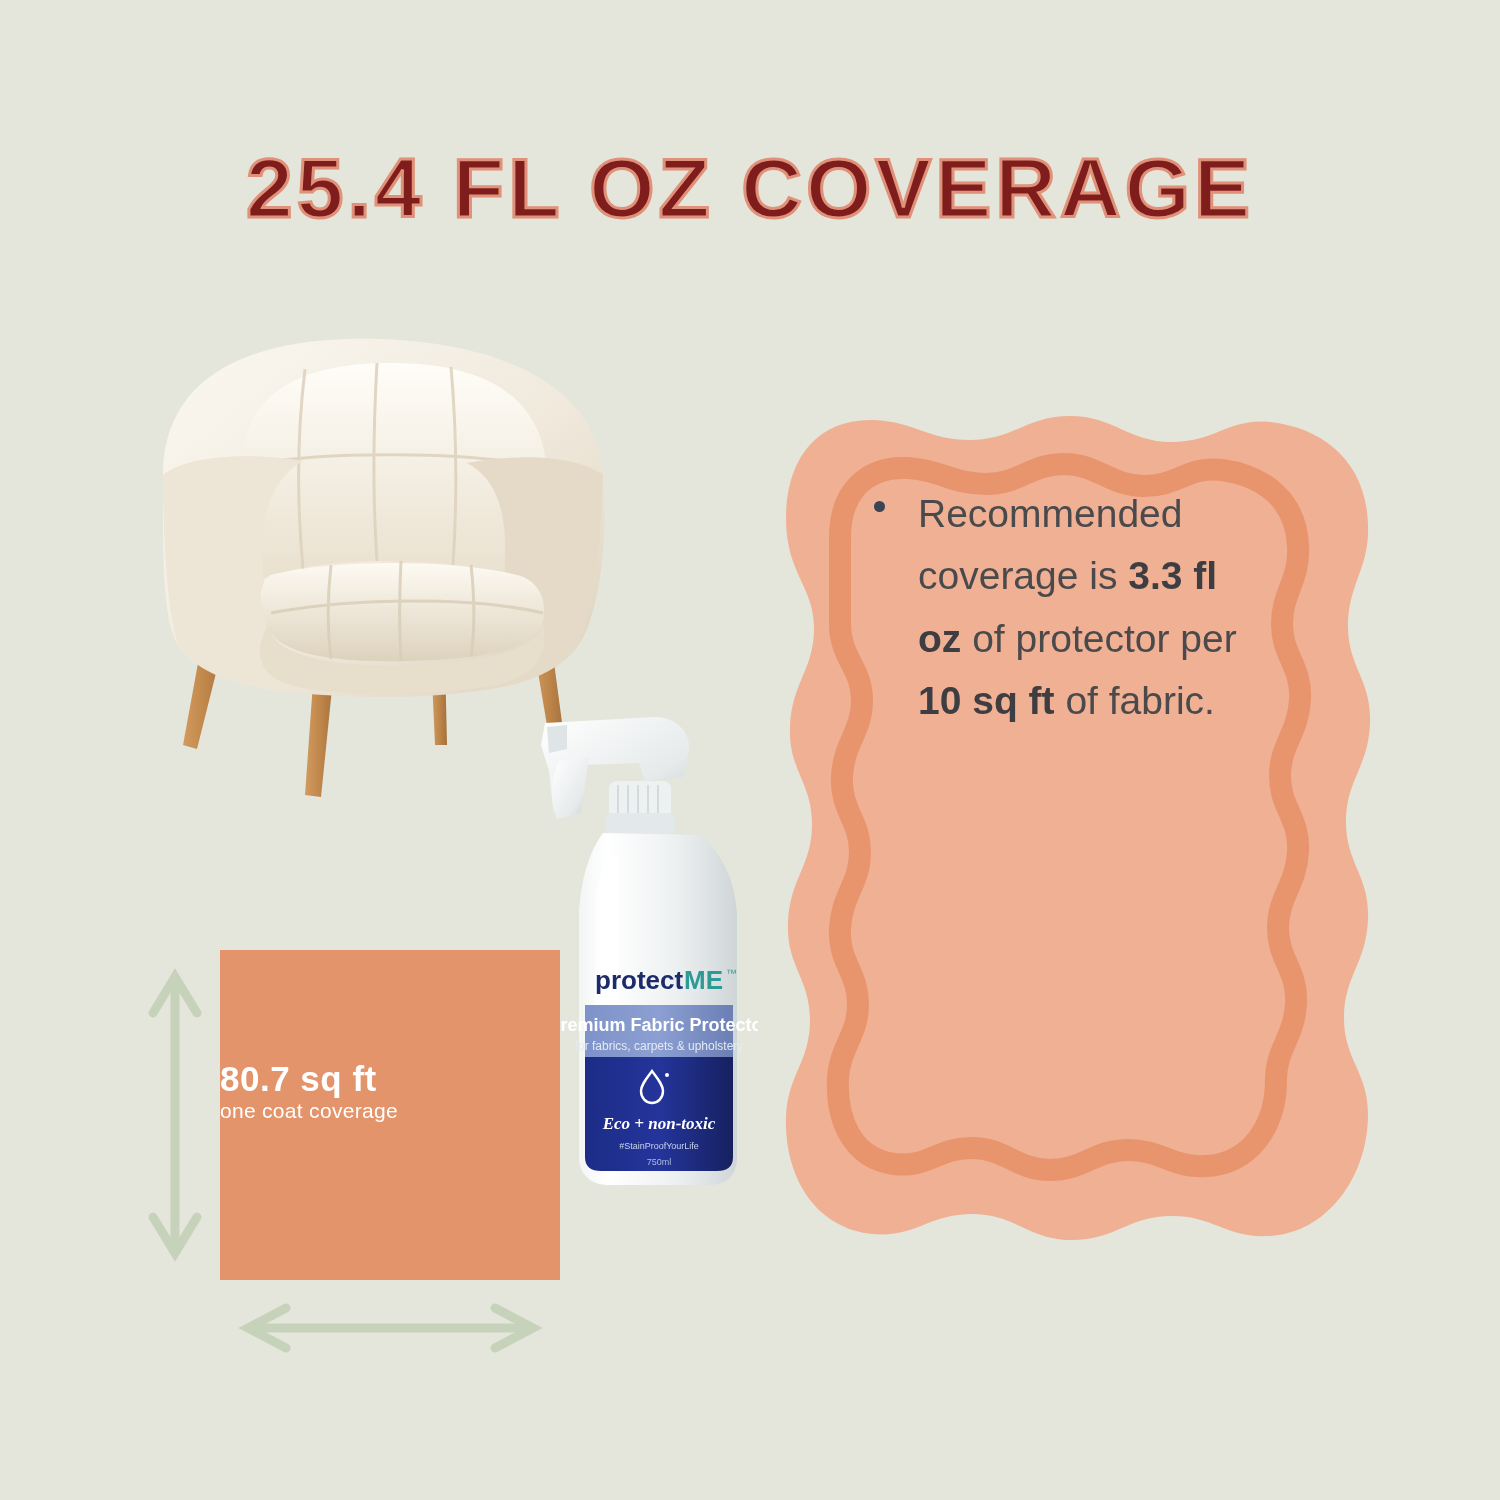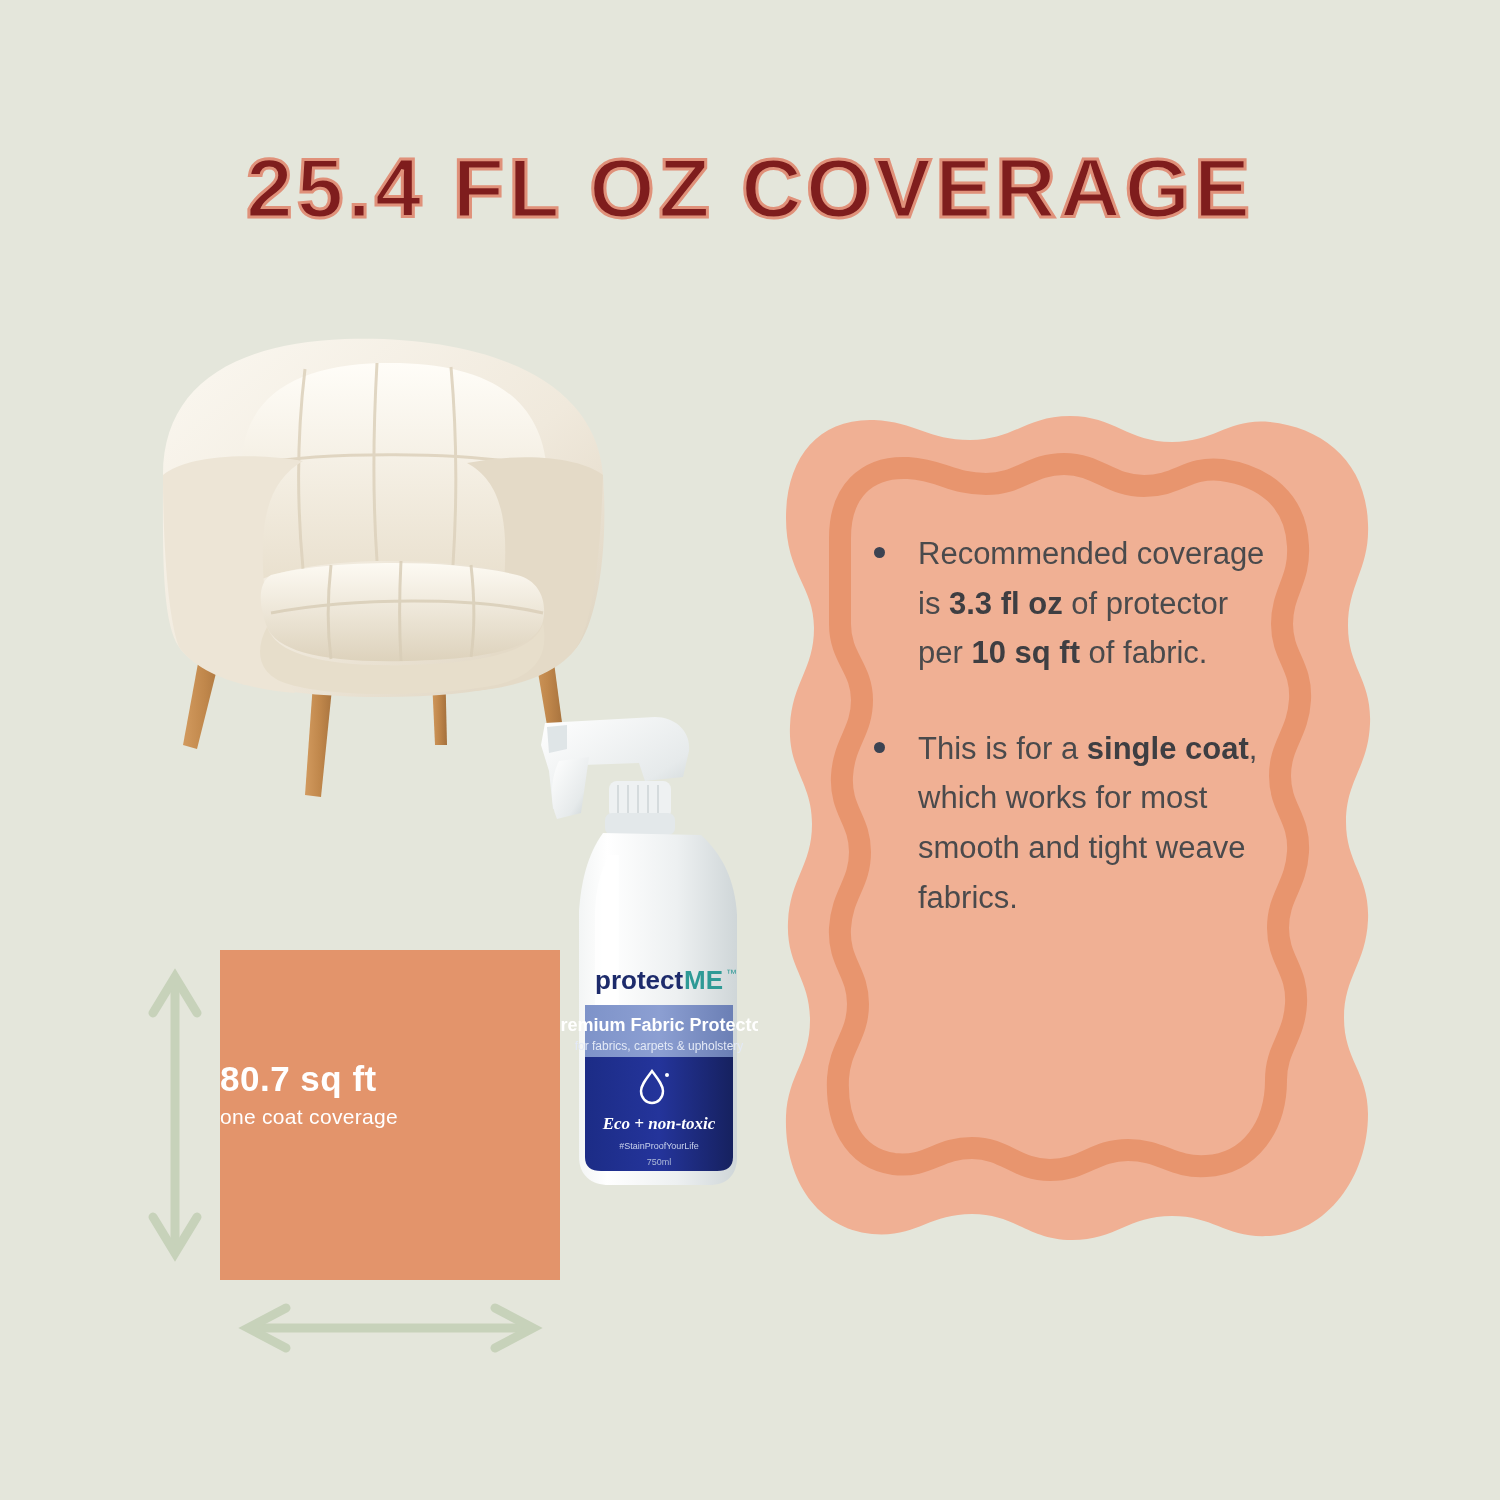--- a/index.html
+++ b/index.html
@@ -45,45 +45,44 @@
   .cov-label{
     position:absolute;left:220px;top:1060px;width:340px;
     text-align:left;color:#FFFFFF;
     pointer-events:none;
   }
   .cov-big{
     font-size:35px;font-weight:700;letter-spacing:.5px;line-height:1.1;
     display:block;
   }
   .cov-small{
-    font-size:21px;font-weight:400;letter-spacing:.3px;margin-top:6px;
+    font-size:21px;font-weight:400;letter-spacing:.3px;
     display:block;
   }
 
   
   .arrow-v{position:absolute;left:140px;top:955px;width:70px;height:320px;}
   .arrow-h{position:absolute;left:228px;top:1300px;width:325px;height:75px;}
   .arrow-v svg,.arrow-h svg{display:block;width:100%;height:100%;}
 
   
   .wavy{position:absolute;left:748px;top:388px;width:660px;height:880px;}
   .wavy svg{position:absolute;inset:0;width:100%;height:100%;}
   .wavy-content{
     position:absolute;left:118px;top:95px;width:400px;height:700px;
   }
   .bullets{list-style:none;margin:0;padding:0;}
   .bullets li{
     position:relative;
     padding-left:52px;
     margin-bottom:14px;
-    font-size:31px;
+    font-size:39px;
     line-height:1.60;
     color:#4A4A4C;
     letter-spacing:0px;
-    margin-top:46px;
   }
   .bullets li .dot{
     position:absolute;left:8px;top:18px;
     width:11px;height:11px;border-radius:50%;
     background:#3C4352;
   }
   .bullets b{font-weight:700;color:#3E3E42;}
 </style>
 </head>
 <body>
@@ -289,18 +288,17 @@
                C268 782 258 760 224 760 C190 760 180 780 146 776
                C104 770 88 732 90 690 C92 658 110 648 110 616
                C110 584 90 574 92 540 C94 506 112 496 112 464
                C112 432 92 422 94 388 C96 354 114 344 114 312
                C114 280 92 270 92 236 C92 202 92 184 92 150 Z" fill="none" stroke="#E8956E" stroke-width="22"></path>
     </svg>
 
     <div class="wavy-content">
       <ul class="bullets" id="bullets-list">
           <li><span class="dot"></span><span>Recommended coverage is </span><b>3.3 fl oz</b><span> of protector per </span><b>10 sq ft</b><span> of fabric.</span></li>
-          <li><span class="dot"></span><span>This is for a </span><b>single coat</b><span>, which works for most smooth and tight weave fabrics.</span></li>
         </ul>
     </div>
   </div>
 
 </div>
 
 </body></html>

